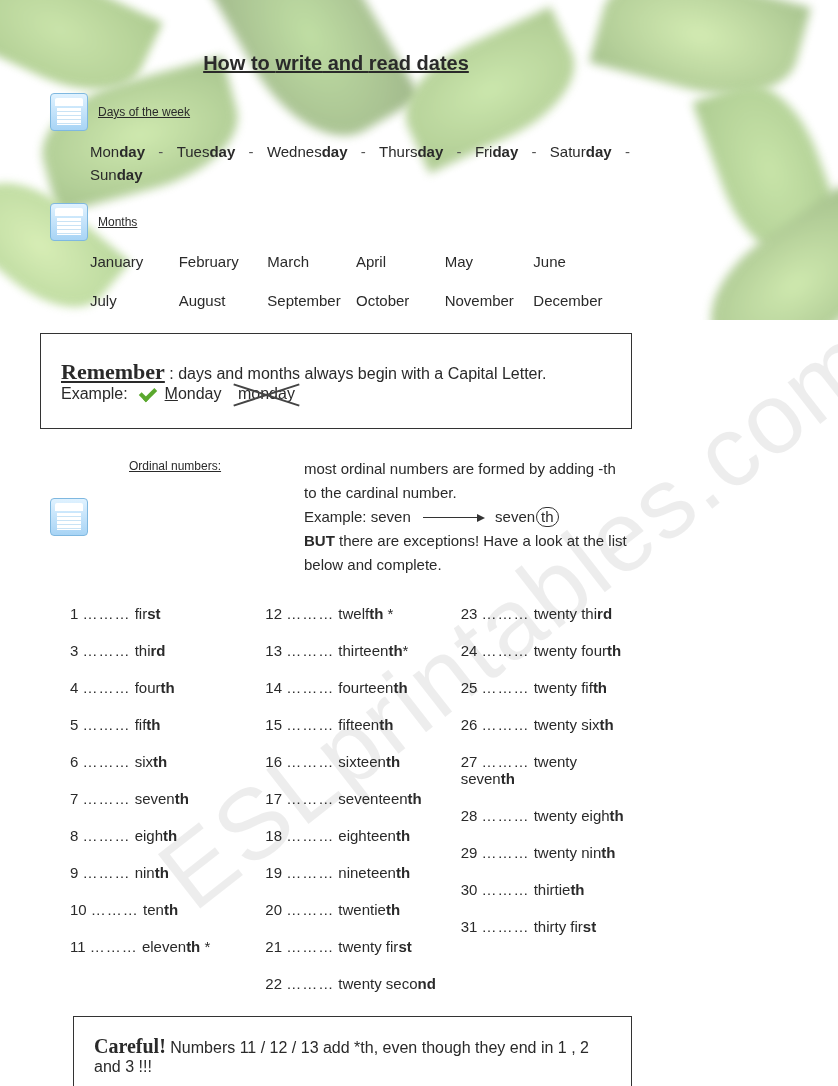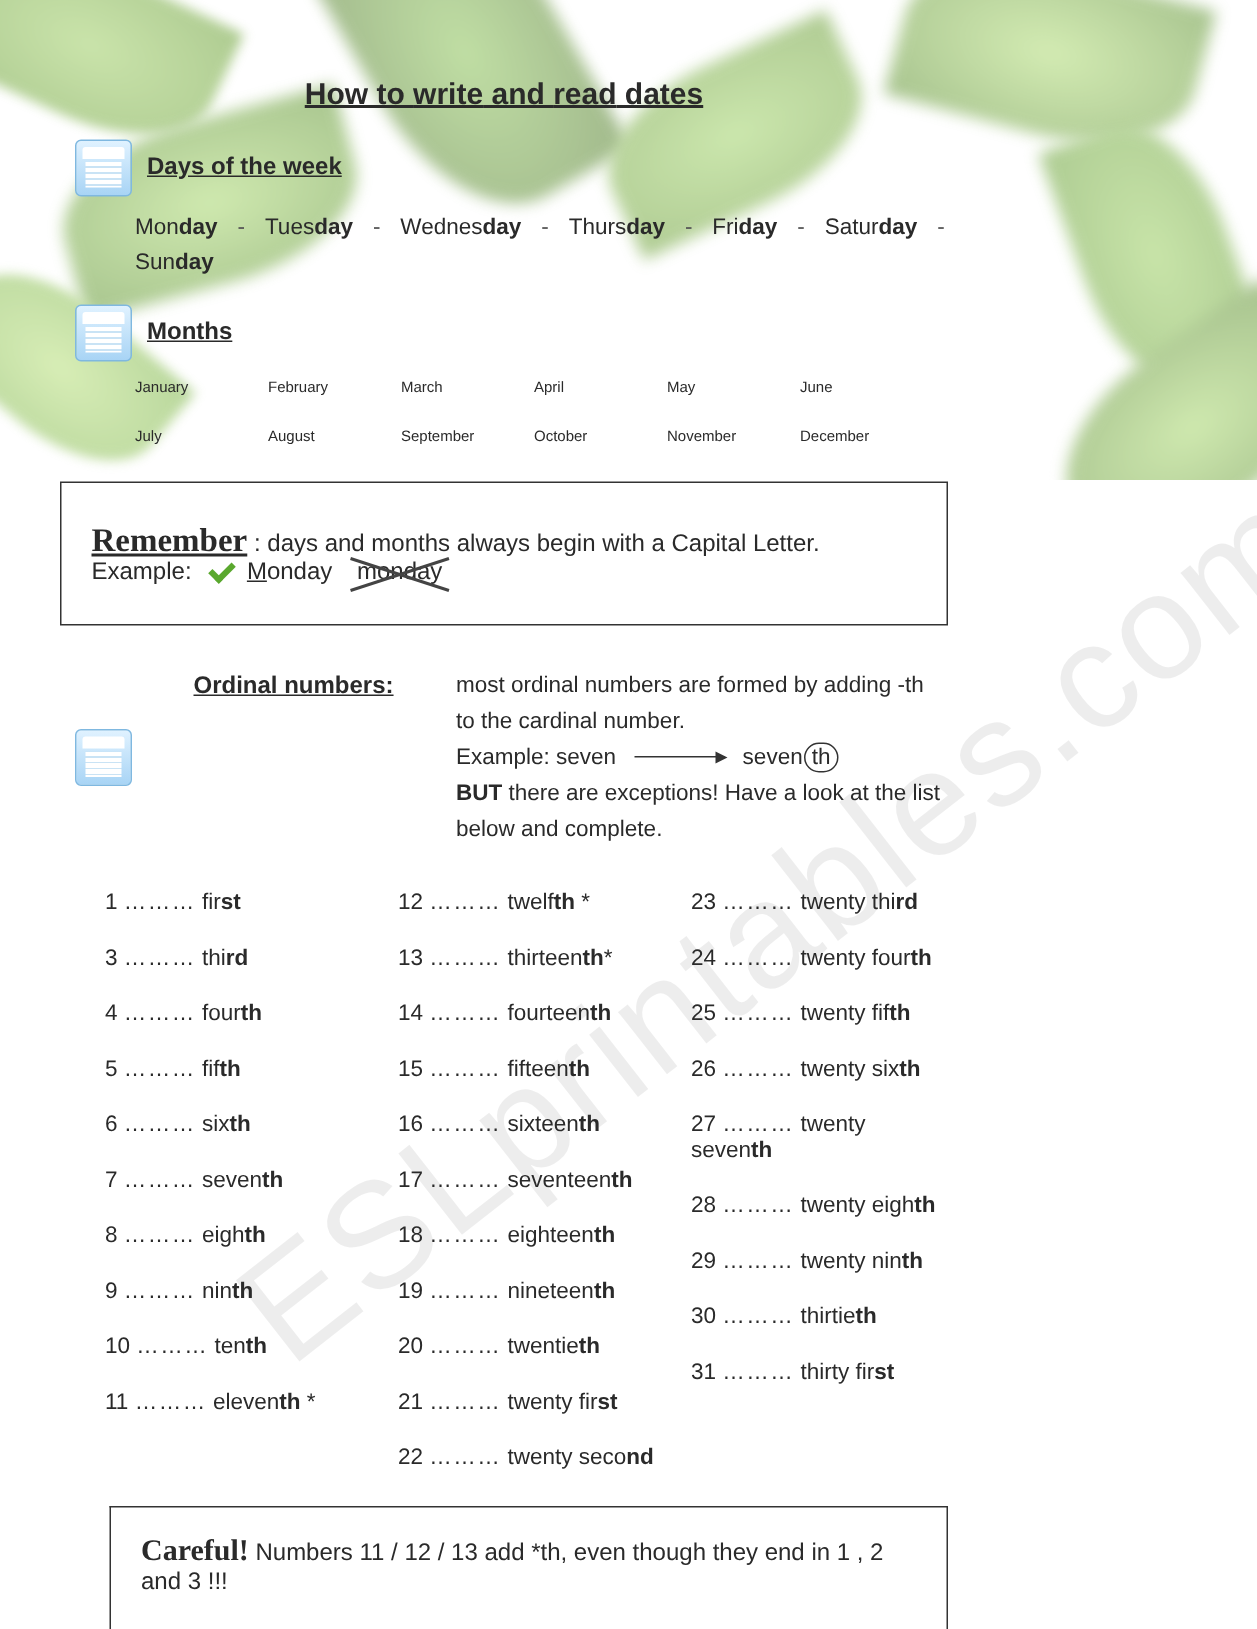--- a/index.html
+++ b/index.html
@@ -86,39 +86,39 @@
     background: #fff;
     border-radius: 2px 2px 0 0;
   }
   .icon-calendar::after {
     content: "";
     position: absolute;
     top: 14px; left: 6px; right: 6px; bottom: 5px;
     background: repeating-linear-gradient(#fff, #fff 3px, #c9e3f5 3px, #c9e3f5 4px);
   }
   .section-title {
-    font-weight: bold;
+    font-weight: normal;
     text-decoration: underline;
-    font-size: 16px;
+    font-size: 12px;
   }
   .days-row {
     display: flex;
     justify-content: space-between;
     font-size: 15px;
     margin: 0 0 20px 50px;
     flex-wrap: wrap;
     gap: 6px;
   }
   .days-row .sep { color: #555; margin: 0 2px; }
   .months-grid {
     display: grid;
     grid-template-columns: repeat(6, 1fr);
     row-gap: 22px;
     column-gap: 10px;
-    font-size: 10px;
+    font-size: 15px;
     margin: 8px 0 24px 50px;
     padding-right: 20px;
   }
   .remember-box {
     border: 1px solid #333;
     padding: 25px 20px;
     margin: 10px 0 28px 0;
     font-size: 16px;
   }
   .remember-label {

